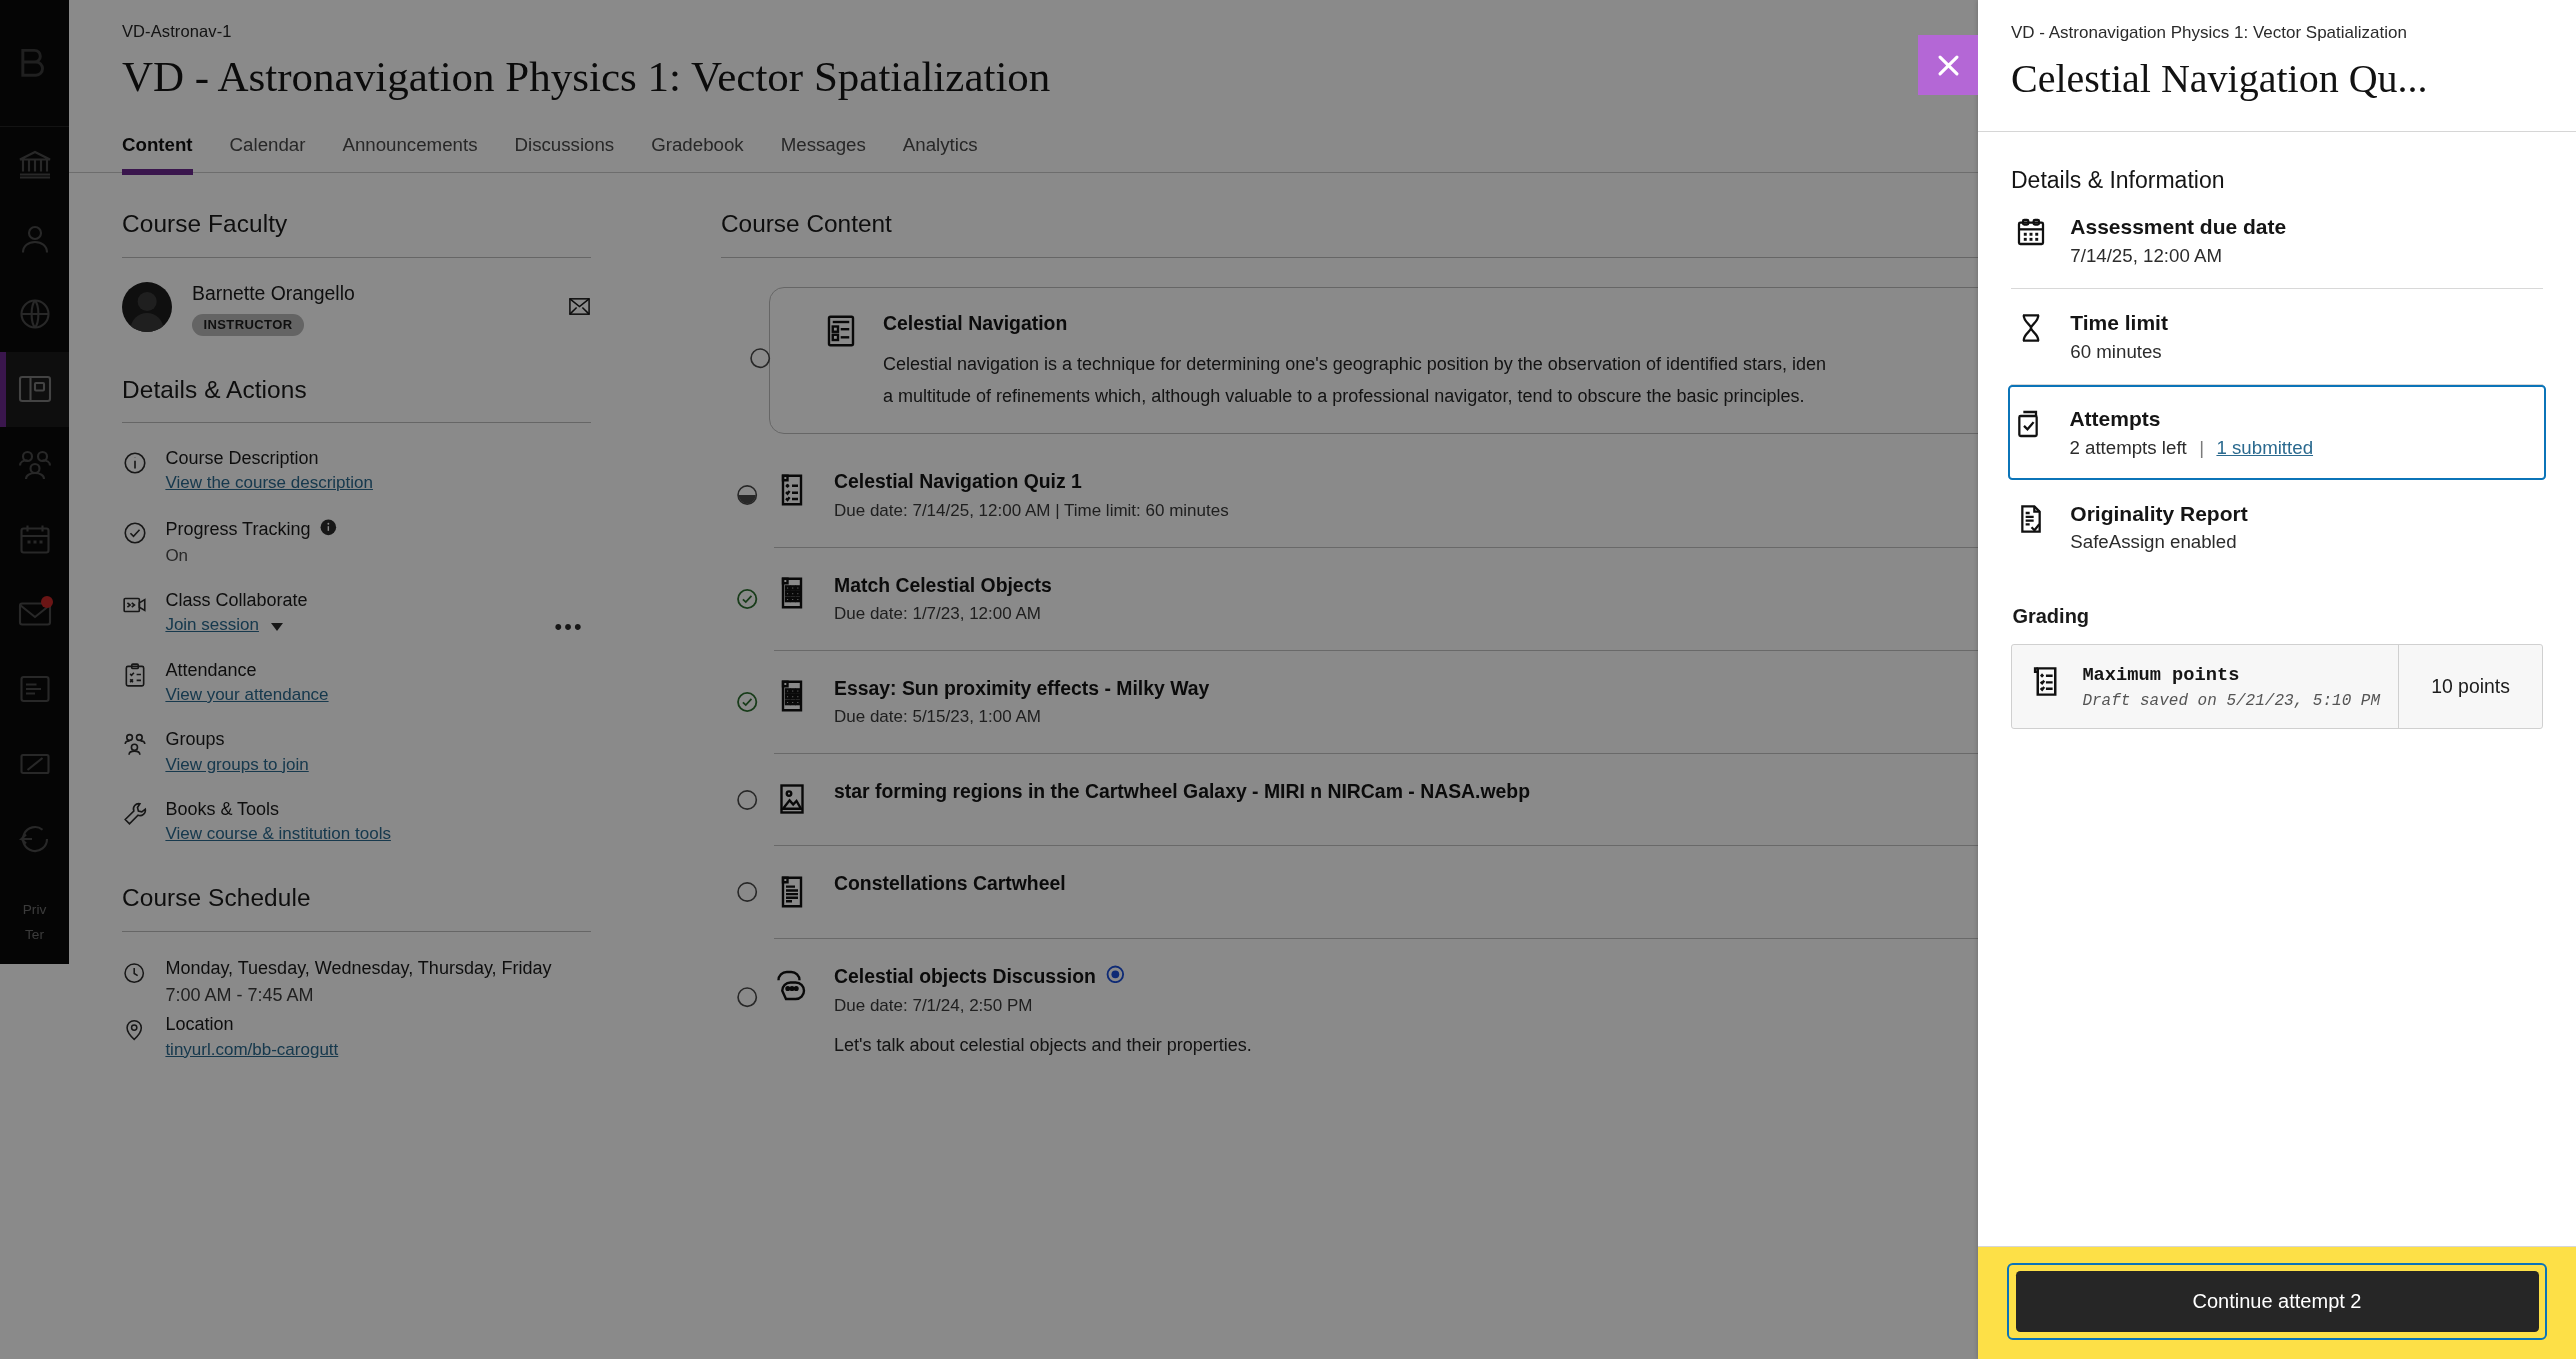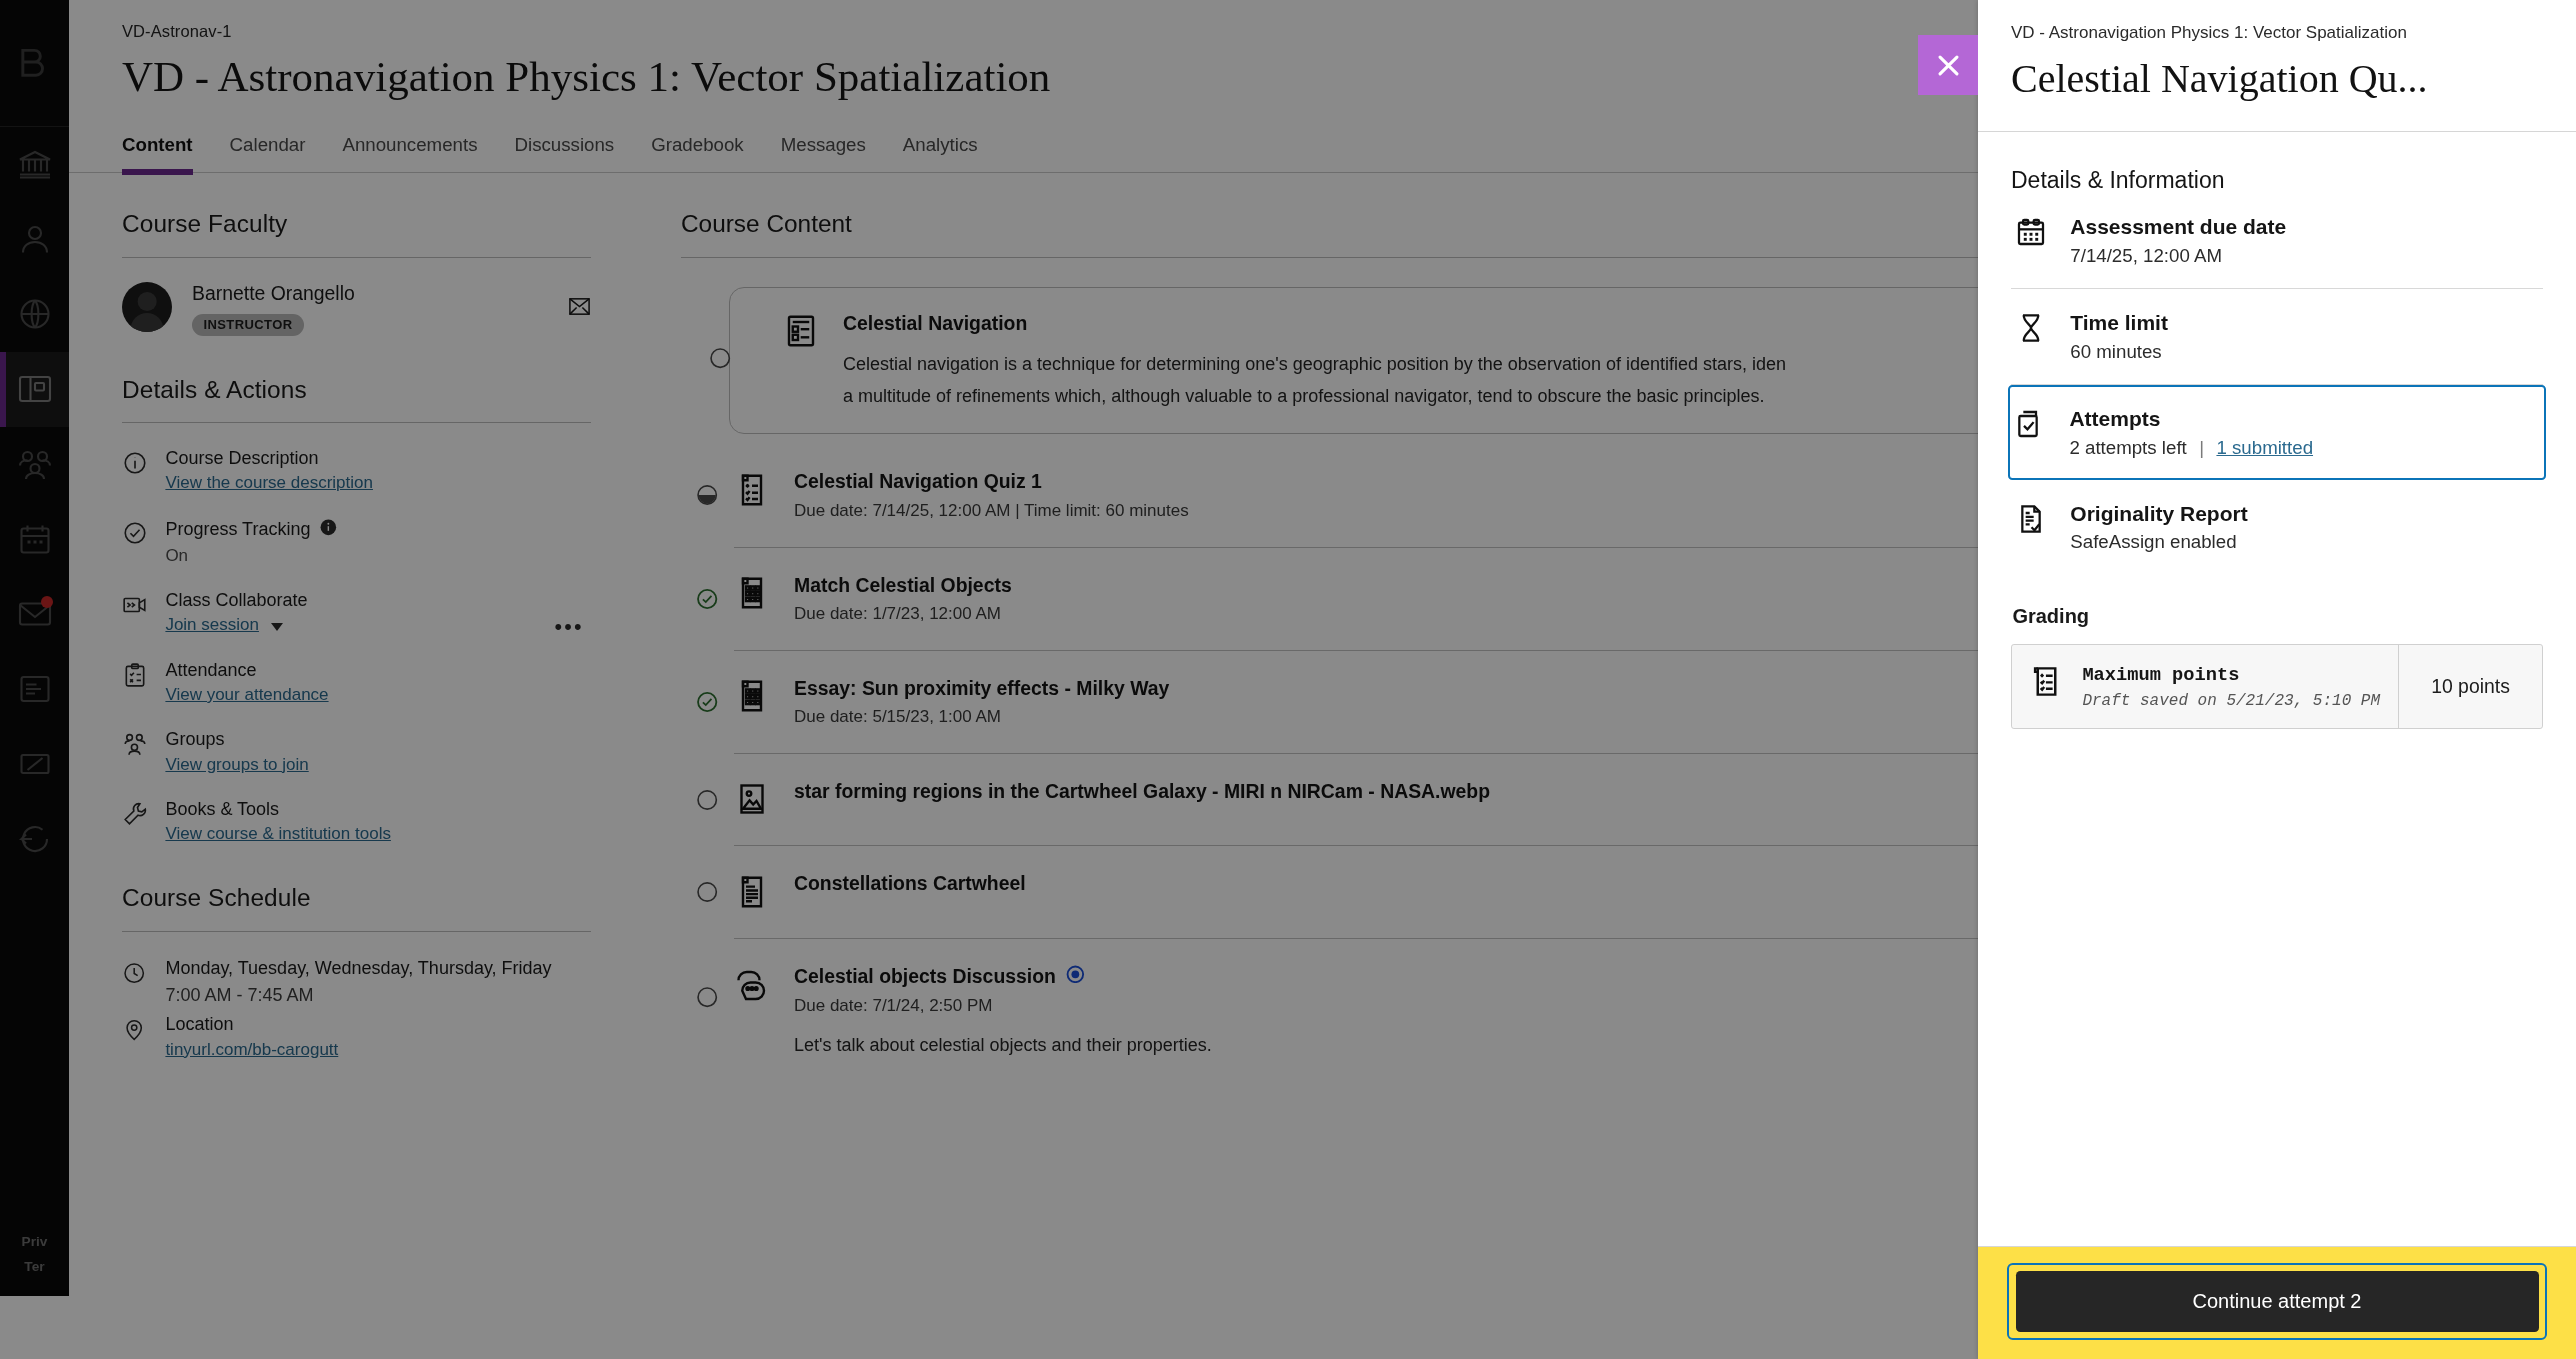--- a/index.html
+++ b/index.html
@@ -6,22 +6,22 @@
   html, body {
     width: 2576px; height: 1360px;
     font-family: "Liberation Sans", sans-serif;
     overflow: hidden;
     background: #fff;
   }
   #root { position: relative; width: 2576px; height: 1360px; }
 
   
   .leftnav {
-    position: absolute; left: 0; top: 0; width: 69px; height: 1296px;
-    background: #0b0b0b; z-index: 5; font-weight: bold;
+    position: absolute; left: 0; top: 0; width: 69px; height: 964px;
+    background: #0b0b0b; z-index: 5;
   }
   .leftnav .brand {
     height: 127px; display: flex; align-items: center; justify-content: center;
     border-bottom: 0.7px solid #242424;
   }
   .leftnav .brand svg { width: 35px; height: 35px; }
   .navitem {
     height: 75px; display: flex; align-items: center; justify-content: center;
     position: relative;
   }
@@ -58,21 +58,21 @@
   .tab {
     font-size: 18.7px; color: #4a4a4a; padding: 5.8px 0 16px 0; position: relative;
     white-space: nowrap;
   }
   .tab.active { color: #111; font-weight: 700; }
   .tab.active::after {
     content: ""; position: absolute; left: 0; bottom: -2.9px; width: 100%; height: 5.8px;
     background: #6c2a8e;
   }
 
-  .body { display: flex; padding: 0 0 0 0; }
+  .body { display: flex; padding: 0 0 0 0; gap: 40px; }
 
   
   .col-left { width: 575px; padding: 37px 53px 0 53px; }
   .sec-title {
     font-size: 24.4px; color: #1a1a1a; font-weight: 400; letter-spacing: 0.1px;
   }
   .sec-rule { border-bottom: 1.1px solid #bcbcbc; margin-top: 18.7px; }
 
   .faculty { display: flex; align-items: flex-start; margin-top: 24.4px; position: relative; }
   .avatar {

